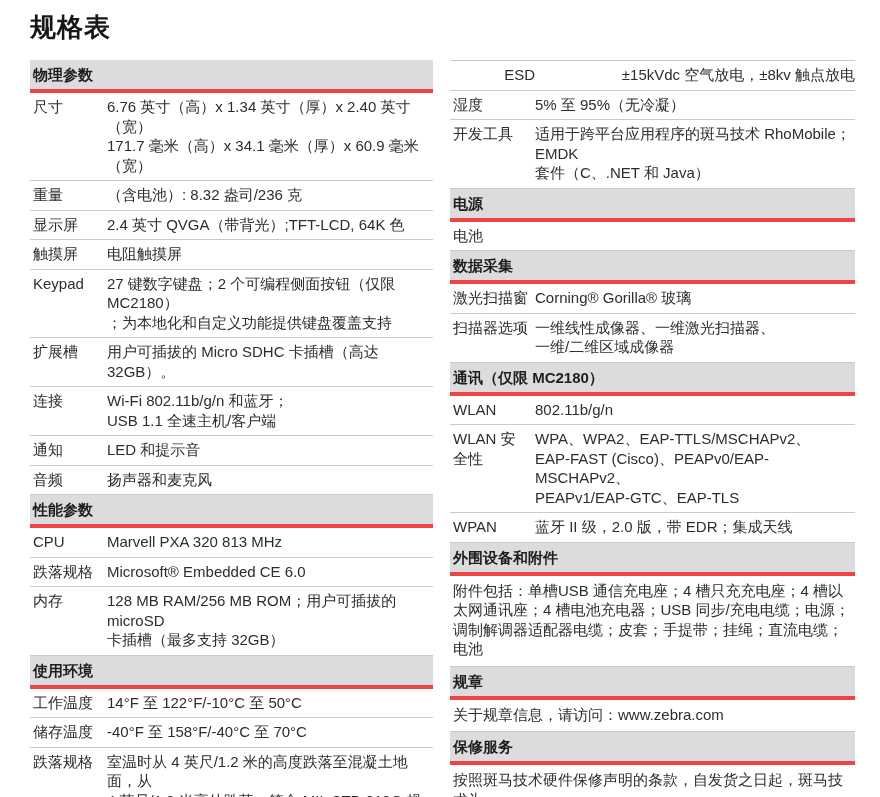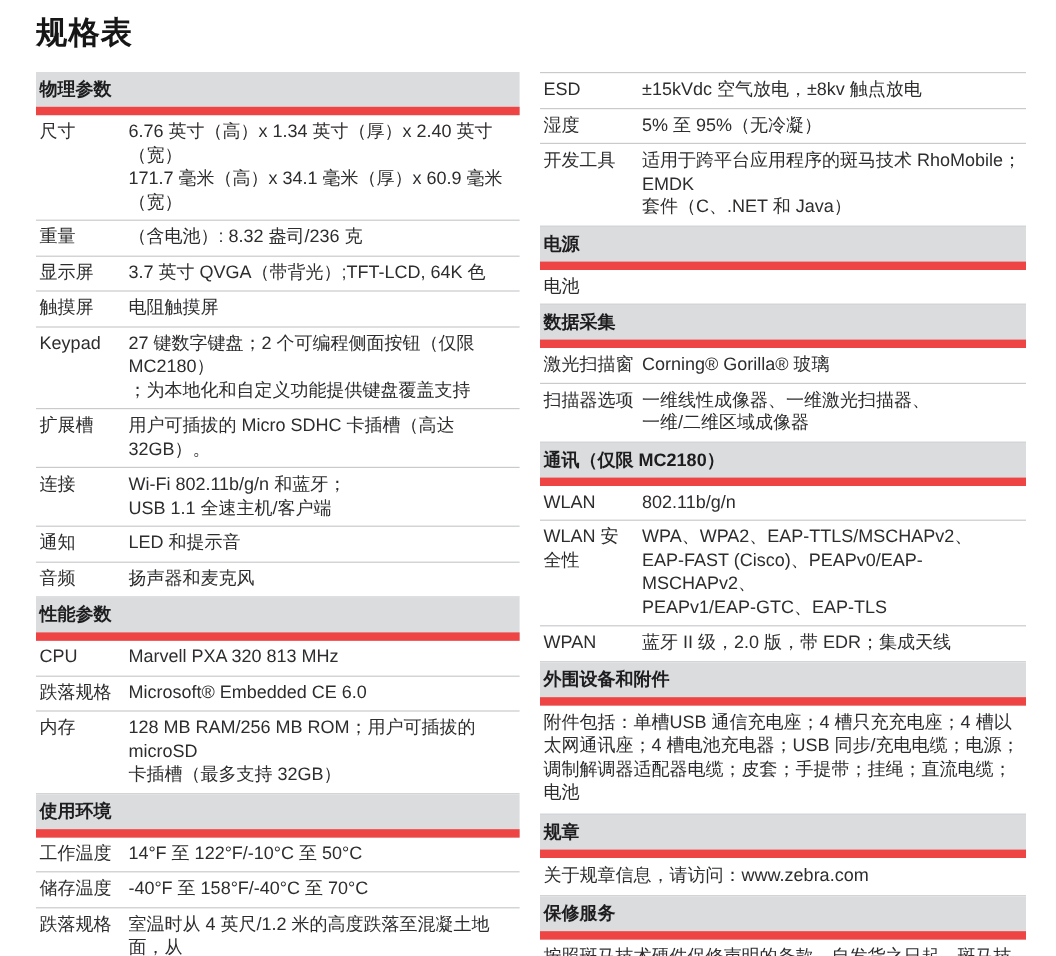--- a/index.html
+++ b/index.html
@@ -13,35 +13,35 @@
   .page-title {
     font-size: 26px; font-weight: 700; color: #161616;
     letter-spacing: 1px; margin-top: 2px;
   }
   .columns { display: flex; gap: 17px; margin-top: 15px; }
   .col { flex: 0 0 403px; width: 403px; }
   .col-right { flex-basis: 405px; width: 405px; }
 
   .section-header {
     background: #dbdcde;
-    border-bottom: 7px solid #ef4444;
+    border-bottom: 4px solid #ef4444;
     font-weight: 700; font-size: 15px; color: #1d1d1f;
     padding: 5px 4px 5px 3px; line-height: 19px;
   }
   .row {
     display: flex; align-items: flex-start;
     border-bottom: 1px solid #c9cacc;
     padding: 4px 0 5px 3px;
     font-size: 15px; line-height: 19.5px;
   }
   .row-label { flex: 0 0 74px; white-space: pre-line; color: #2d2d2f; }
   .col-right .row-label { flex-basis: 82px; }
   .row-value { flex: 1; white-space: pre-line; color: #2d2d2f; }
   .row.full { display: block; padding: 5px 0 7px 3px; }
-  .col-right .row:first-child { border-top: 1px solid #c9cacc; }
+  .col-right .row:first-child { border-top: 1px solid #c9cacc; text-align: right; }
   .col-right .row:last-child { border-bottom: 2px solid #b4b5b7; }
 </style>
 </head>
 <body>
 
 <div class="page">
   <h1 class="page-title">规格表</h1>
   <div class="columns">
     <div class="col col-left">
         <div class="section-header">物理参数</div>
@@ -49,21 +49,21 @@
           <div class="row-label">尺寸</div>
           <div class="row-value">6.76 英寸（高）x 1.34 英寸（厚）x 2.40 英寸（宽）
 171.7 毫米（高）x 34.1 毫米（厚）x 60.9 毫米（宽）</div>
         </div>
         <div class="row">
           <div class="row-label">重量</div>
           <div class="row-value">（含电池）: 8.32 盎司/236 克</div>
         </div>
         <div class="row">
           <div class="row-label">显示屏</div>
-          <div class="row-value">3.7 英寸 QVGA（带背光）;TFT-LCD, 64K 色</div>
+          <div class="row-value">2.4 英寸 QVGA（带背光）;TFT-LCD, 64K 色</div>
         </div>
         <div class="row">
           <div class="row-label">触摸屏</div>
           <div class="row-value">电阻触摸屏</div>
         </div>
         <div class="row">
           <div class="row-label">Keypad</div>
           <div class="row-value">27 键数字键盘；2 个可编程侧面按钮（仅限 MC2180）
 ；为本地化和自定义功能提供键盘覆盖支持</div>
         </div>

